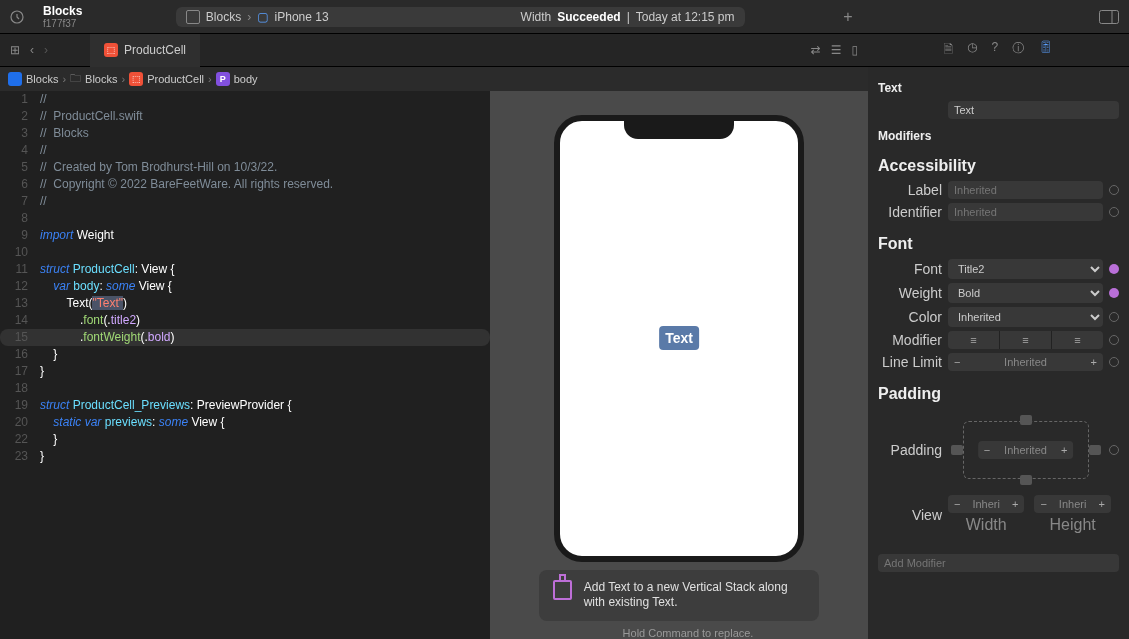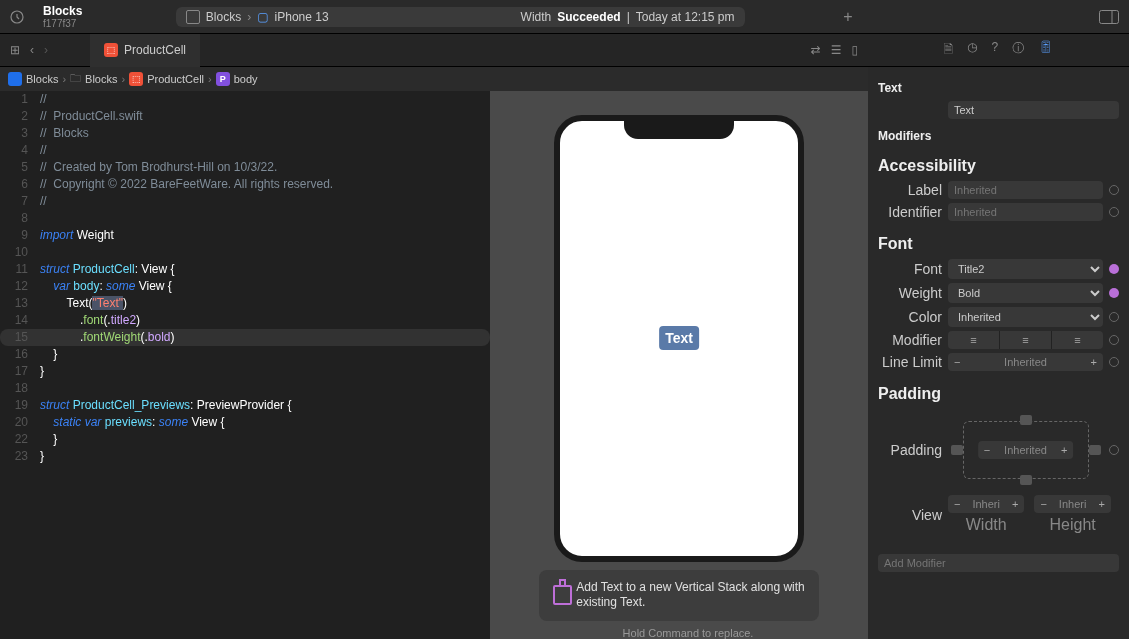--- a/index.html
+++ b/index.html
@@ -34,21 +34,21 @@
 .c-ident{color:#6bdfff;}
 .c-prop{color:#a0d975;}
 .c-string{color:#ff8170;}
 .c-string.sel{background:#4a5367;}
 .c-plain{color:#fff;}
 .c-enum{color:#d0a8ff;}
 .preview{width:378px;background:#4a4a4a;display:flex;flex-direction:column;align-items:center;position:relative;}
 .phone{width:250px;height:460px;background:#fff;border-radius:28px;margin-top:24px;position:relative;border:6px solid #1a1a1a;}
 .phone .notch{position:absolute;top:-2px;left:50%;transform:translateX(-50%);width:110px;height:20px;background:#1a1a1a;border-radius:0 0 14px 14px;}
 .phone .txt{position:absolute;top:50%;left:50%;transform:translate(-50%,-50%);background:#5a7aa8;color:#fff;font-weight:bold;font-size:14px;padding:4px 6px;border-radius:4px;}
-.hint{background:rgba(60,60,60,0.92);border-radius:8px;margin-top:8px;padding:10px 14px;display:flex;gap:4px;align-items:center;width:280px;}
+.hint{background:rgba(60,60,60,0.92);border-radius:8px;margin-top:8px;padding:10px 14px;display:flex;gap:12px;width:280px;}
 .hint .icon{width:24px;height:20px;border:2px solid #be6fd8;border-radius:2px;position:relative;}
 .hint .icon:before{content:"";position:absolute;top:-8px;left:4px;right:4px;height:4px;border:2px solid #be6fd8;border-bottom:none;}
 .hint .txt{color:#e0e0e0;font-size:12px;line-height:1.3;}
 .hint2{color:#999;font-size:11px;margin-top:6px;padding-left:18px;}
 .inspector{width:261px;background:#292929;overflow-y:auto;padding:8px 10px 20px;font-size:11px;}
 .inspector .h{color:#eee;font-weight:600;font-size:12px;margin:6px 0;}
 .inspector .row{display:flex;align-items:center;margin:4px 0;gap:6px;}
 .inspector .lbl{width:64px;text-align:right;color:#ccc;font-size:14px;}
 .inspector input,.inspector select{background:#383838;border:none;color:#ccc;padding:3px 6px;font-size:11px;border-radius:4px;flex:1;min-width:0;}
 .inspector .dot{width:10px;height:10px;border-radius:50%;background:#b96fd8;}

